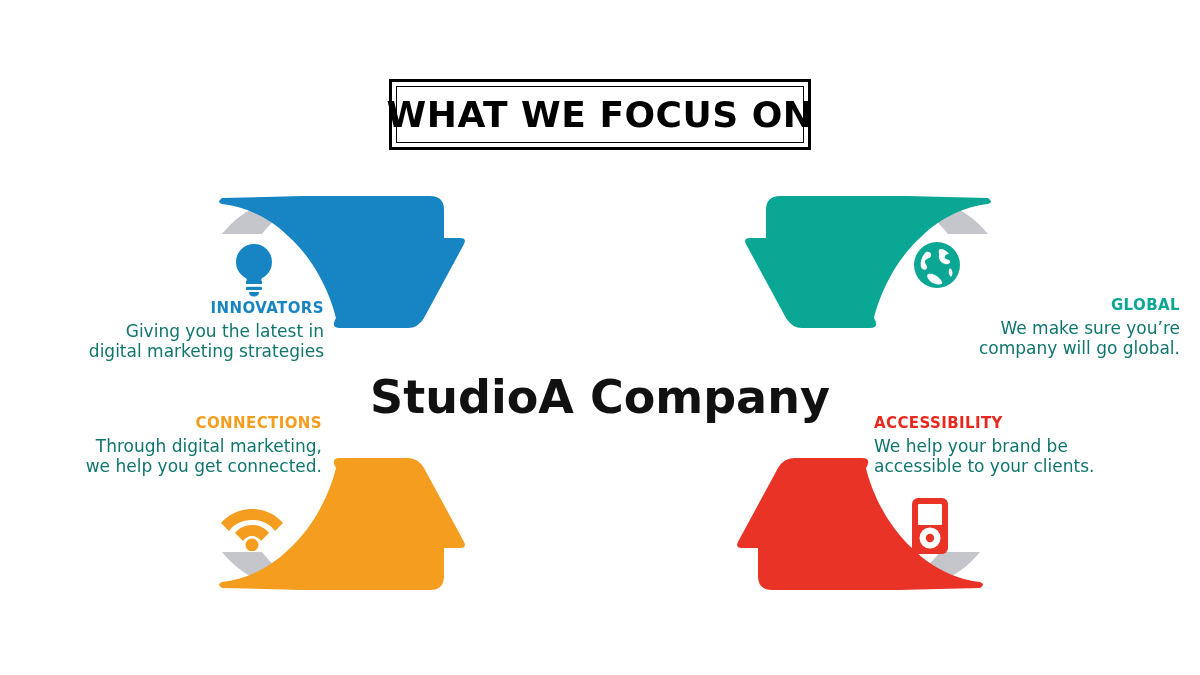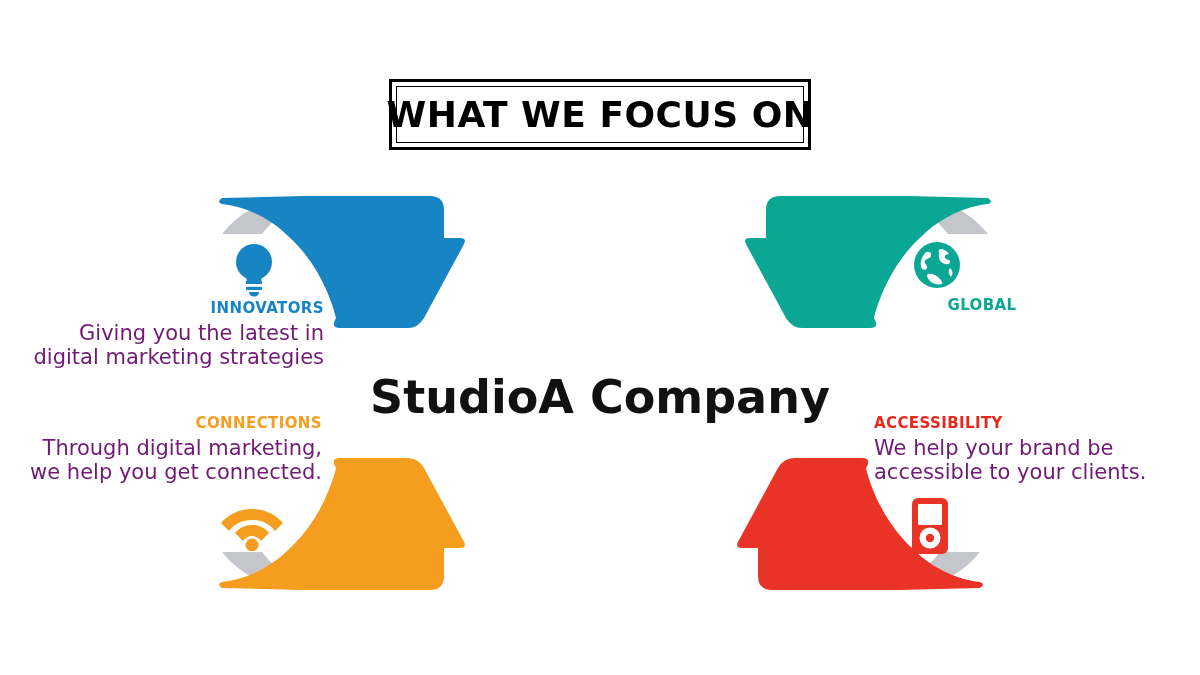--- a/index.html
+++ b/index.html
@@ -95,40 +95,40 @@
     position: absolute;
     line-height: 1.18;
   }
   .quad-text .heading {
     font-size: 15px;
     font-weight: 700;
     letter-spacing: 0.4px;
     margin: 0 0 3px 0;
   }
   .quad-text .body {
-    font-size: 21px;
+    font-size: 17px;
     font-weight: 400;
-    color: #701a75;
+    color: #0f766e;
     margin: 0;
     white-space: pre-line;
   }
 
   #text-innovators {
     left: 28px;
     top: 300px;
     width: 296px;
     text-align: right;
   }
   #text-innovators .heading { color: #1785c4; }
 
   #text-global {
-    left: 832px;
+    left: 880px;
     top: 297px;
     width: 300px;
-    text-align: center;
+    text-align: right;
   }
   #text-global .heading { color: #0aa795; }
 
   #text-connections {
     left: 20px;
     top: 415px;
     width: 302px;
     text-align: right;
   }
   #text-connections .heading { color: #f59d1e; }
@@ -242,20 +242,22 @@
   </div>
 
   <div class="quad-text" id="text-innovators">
     <div class="heading">INNOVATORS</div>
     <div class="body">Giving you the latest in
 digital marketing strategies</div>
   </div>
 
   <div class="quad-text" id="text-global">
     <div class="heading">GLOBAL</div>
+    <div class="body">We make sure you’re
+company will go global.</div>
   </div>
 
   <div class="quad-text" id="text-accessibility">
     <div class="heading">ACCESSIBILITY</div>
     <div class="body">We help your brand be
 accessible to your clients.</div>
   </div>
 
   <div class="quad-text" id="text-connections">
     <div class="heading">CONNECTIONS</div>

